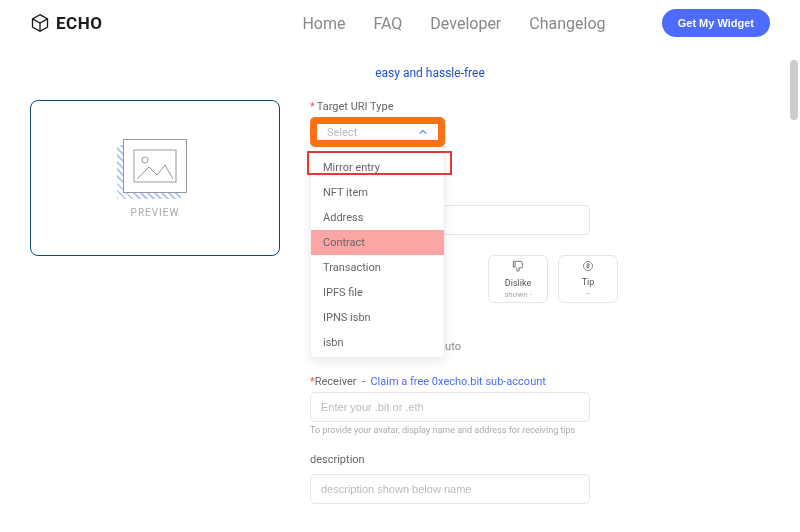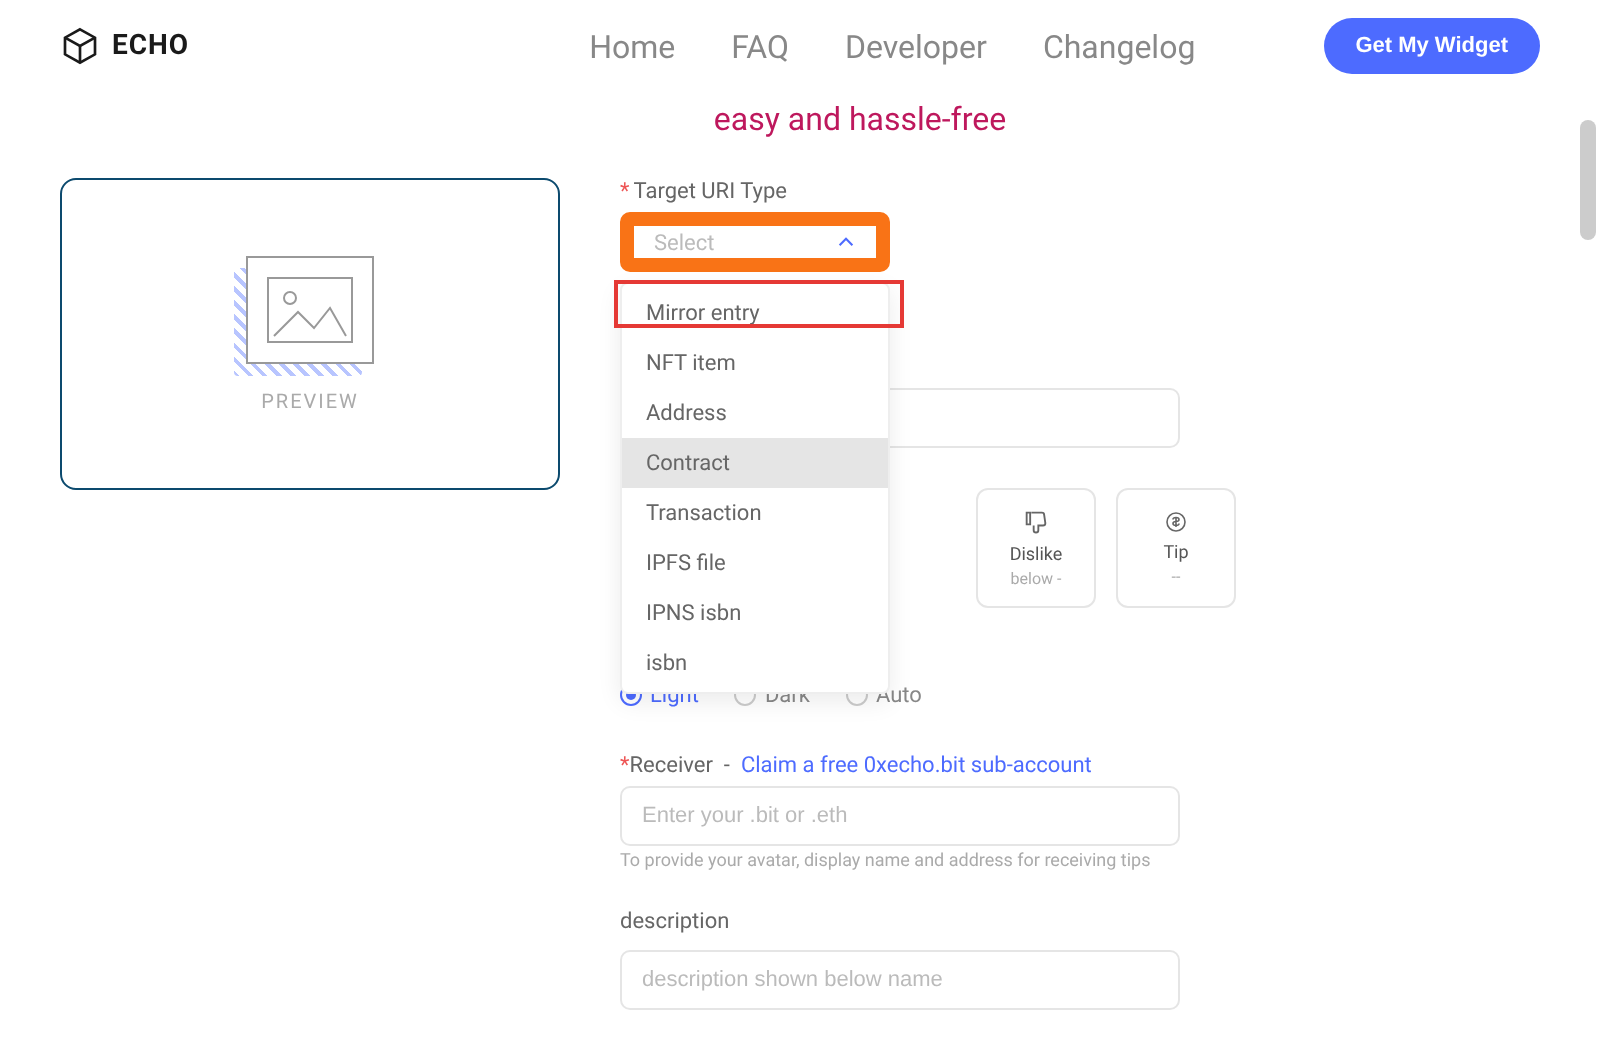--- a/index.html
+++ b/index.html
@@ -22,21 +22,21 @@
       display: flex;
       align-items: center;
       gap: 6px;
     }
     .logo-icon {
       width: 20px;
       height: 20px;
     }
     .logo-text {
       font-weight: 700;
-      font-size: 14px;
+      font-size: 17px;
       letter-spacing: 0.5px;
       color: #1a1a1a;
     }
     .nav {
       display: flex;
       gap: 28px;
       margin-left: 200px;
     }
     .nav-item {
       font-size: 16px;
@@ -49,23 +49,23 @@
       color: #fff;
       border: none;
       border-radius: 14px;
       padding: 8px 16px;
       font-size: 11px;
       font-weight: 600;
       cursor: pointer;
     }
     .tagline {
       text-align: center;
-      color: #be185d;
-      font-size: 16px;
-      margin-top: 4px;
+      color: #1d4ed8;
+      font-size: 12px;
+      margin-top: 20px;
       margin-left: 60px;
     }
     .content {
       display: flex;
       padding: 20px 30px;
       gap: 30px;
     }
     .preview-panel {
       width: 250px;
       height: 156px;
@@ -159,21 +159,21 @@
       z-index: 10;
       padding: 2px 0;
     }
     .dropdown-item {
       padding: 6px 12px;
       font-size: 11px;
       color: #666;
       cursor: pointer;
     }
     .dropdown-item.hover {
-      background: #e5e5e5;
+      background: #fca5a5;
     }
     .highlight-box {
       position: absolute;
       border: 2px solid #e53935;
       pointer-events: none;
       z-index: 11;
     }
     .input-row-hidden {
       width: 280px;
       height: 30px;
@@ -181,21 +181,21 @@
       border-radius: 5px;
       margin-top: 48px;
     }
     .modules-row {
       display: flex;
       gap: 10px;
       margin-top: 10px;
     }
     .module-card {
       width: 60px;
-      height: 60px;
+      height: 48px;
       border: 1px solid #e5e5e5;
       border-radius: 6px;
       display: flex;
       flex-direction: column;
       align-items: center;
       justify-content: center;
       gap: 2px;
     }
     .module-icon {
       font-size: 12px;
@@ -349,21 +349,21 @@
     <div class="modules-row">
       <div style="width:168px"></div>
       <div class="module-card">
         <span class="module-icon">
           <svg width="14" height="14" viewBox="0 0 24 24" fill="none" stroke="#666" stroke-width="1.6">
               <path d="M10 15v4a2 2 0 0 0 4 0v-4h4a2 2 0 0 0 2-2l-1-7a2 2 0 0 0-2-2H8"></path>
               <path d="M4 4h3v10H4z"></path>
             </svg>
         </span>
         <span class="module-title">Dislike</span>
-        <span class="module-sub">below -</span>
+        <span class="module-sub">shown -</span>
       </div>
       <div class="module-card">
         <span class="module-icon">
           <svg width="12" height="12" viewBox="0 0 24 24" fill="none" stroke="#666" stroke-width="1.6">
               <circle cx="12" cy="12" r="9"></circle>
               <path d="M12 7v10M9 9.5c0-1 1-2 3-2s3 1 3 2-1 2-3 2-3 1-3 2 1 2 3 2 3-1 3-2"></path>
             </svg>
         </span>
         <span class="module-title">Tip</span>
         <span class="module-sub">--</span>

